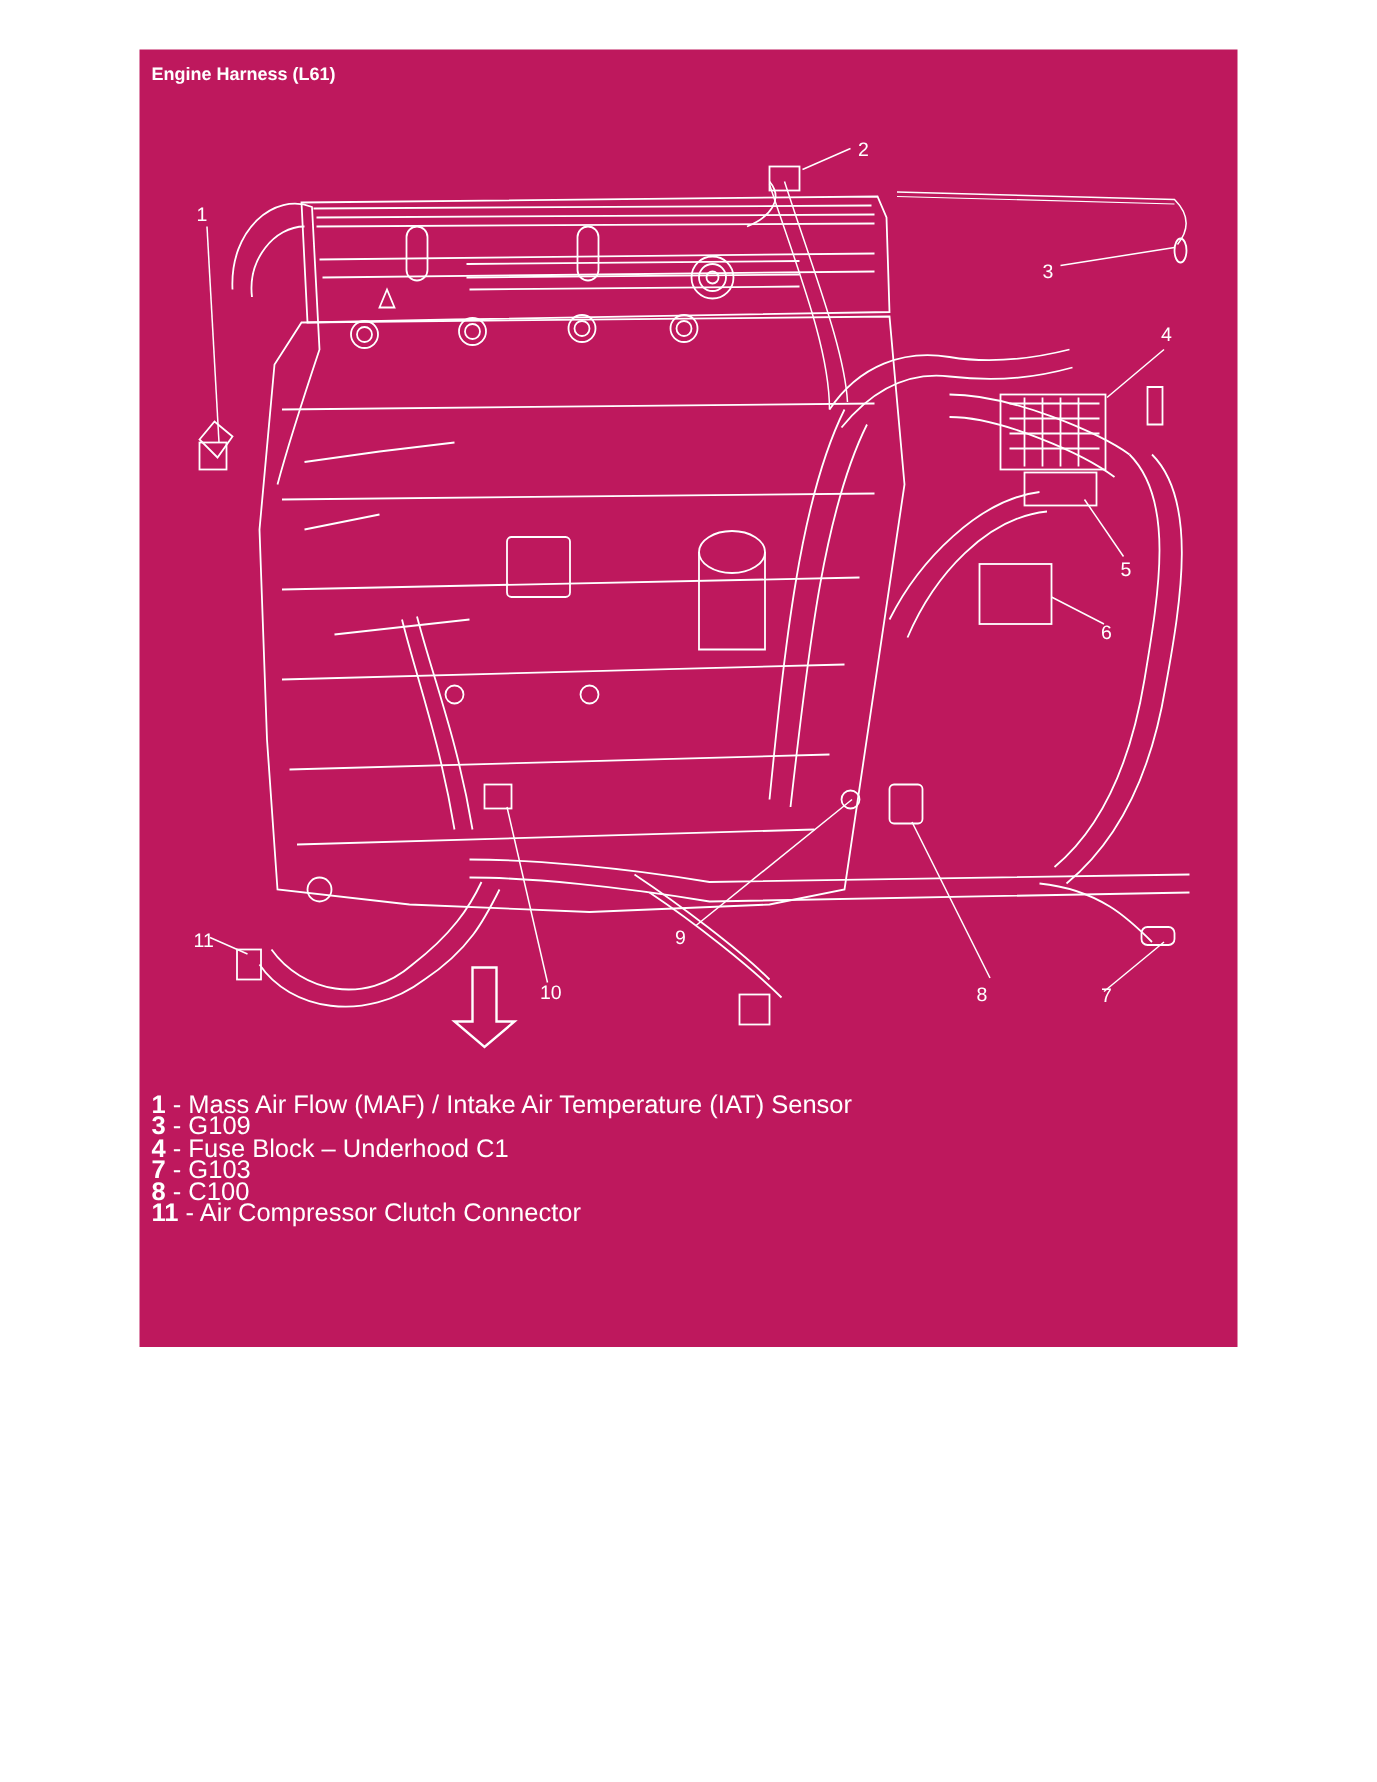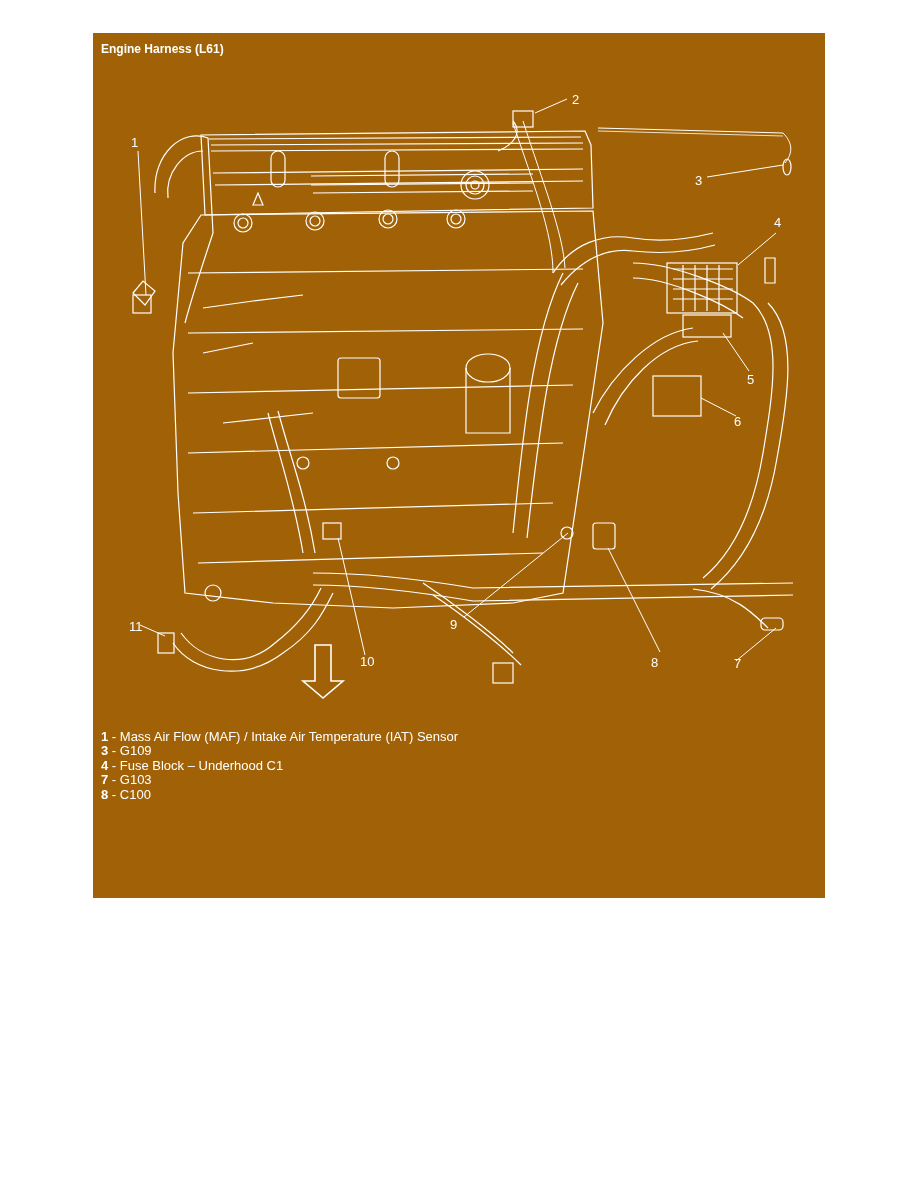--- a/index.html
+++ b/index.html
@@ -1,20 +1,20 @@
 <!DOCTYPE html>
 <html><head>
 <meta charset="utf-8">
 <style>
   html, body { margin:0; padding:0; background:#ffffff; }
   body { width:918px; height:1188px; position:relative; overflow:hidden; font-family:"Liberation Sans", sans-serif; }
-  .panel { position:absolute; left:93px; top:33px; width:732px; height:865px; background:#a16207; }
+  .panel { position:absolute; left:93px; top:33px; width:732px; height:865px; background:#be185d; }
   .title { position:absolute; left:8px; top:9px; color:#ffffff; font-size:12px; font-weight:bold; }
   .art { position:absolute; left:0; top:0; width:732px; height:690px; }
-  .legend { position:absolute; left:8px; top:697px; color:#ffffff; font-size:13px; line-height:14.4px; }
+  .legend { position:absolute; left:8px; top:697px; color:#ffffff; font-size:17px; line-height:14.4px; }
   .legend .row b { font-weight:bold; }
   .callout { position:absolute; color:#ffffff; font-size:13px; }
 </style>
 </head>
 <body>
 
 <div class="panel">
   <div class="title">Engine Harness (L61)</div>
 
   <svg class="art" viewBox="0 0 732 690" xmlns="http://www.w3.org/2000/svg" fill="none" stroke="#ffffff" stroke-width="1.2">
@@ -143,14 +143,15 @@
   <span class="callout" style="left:357px;top:584px">9</span>
   <span class="callout" style="left:267px;top:621px">10</span>
   <span class="callout" style="left:36px;top:586px">11</span>
 
   <div class="legend">
     <div class="row"><b>1</b><span> - </span><span>Mass Air Flow (MAF) / Intake Air Temperature (IAT) Sensor</span></div>
     <div class="row"><b>3</b><span> - </span><span>G109</span></div>
     <div class="row"><b>4</b><span> - </span><span>Fuse Block – Underhood C1</span></div>
     <div class="row"><b>7</b><span> - </span><span>G103</span></div>
     <div class="row"><b>8</b><span> - </span><span>C100</span></div>
+    <div class="row"><b>11</b><span> - </span><span>Air Compressor Clutch Connector</span></div>
   </div>
 </div>
 
 </body></html>

